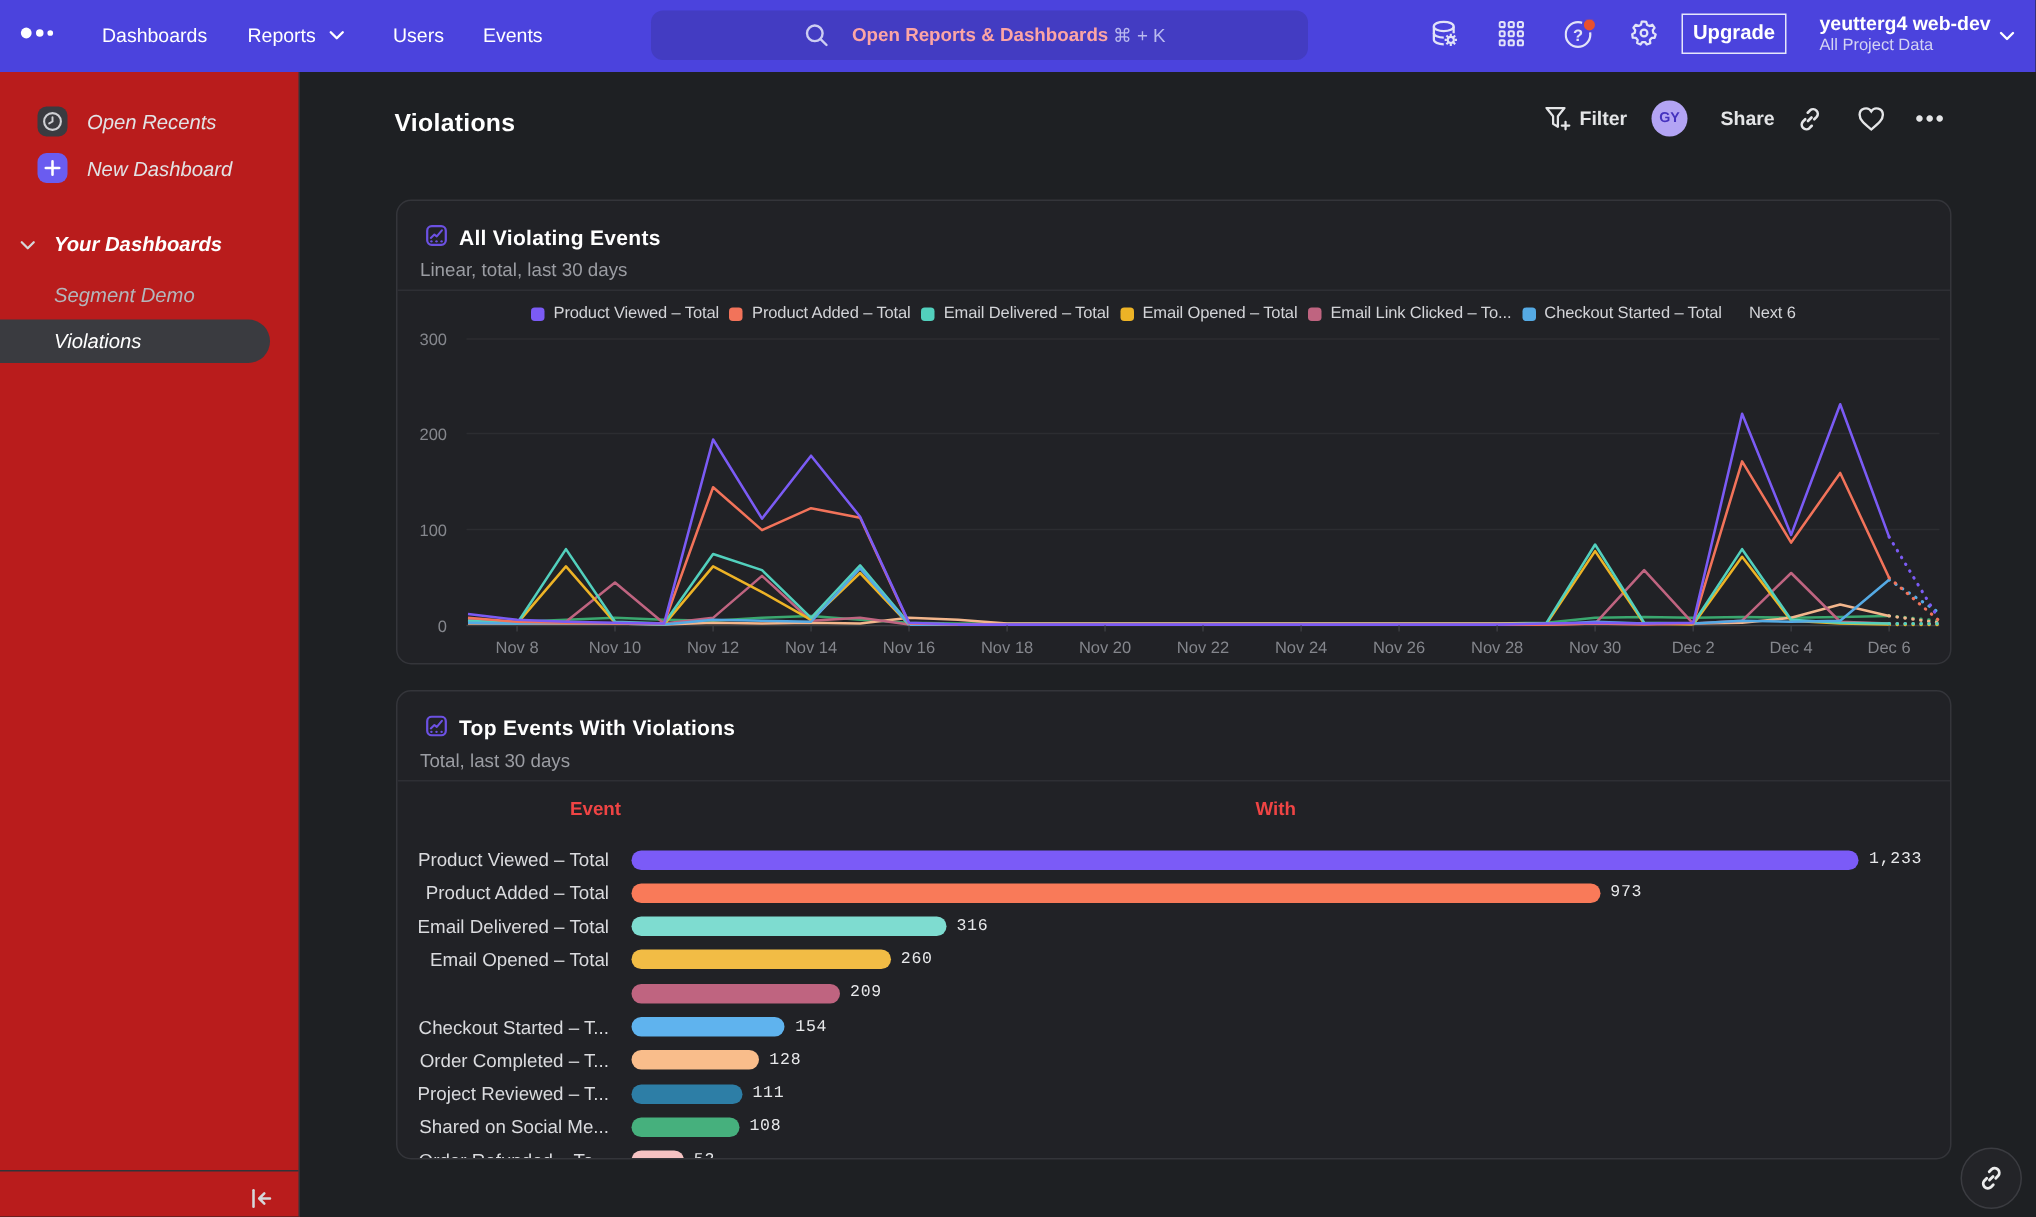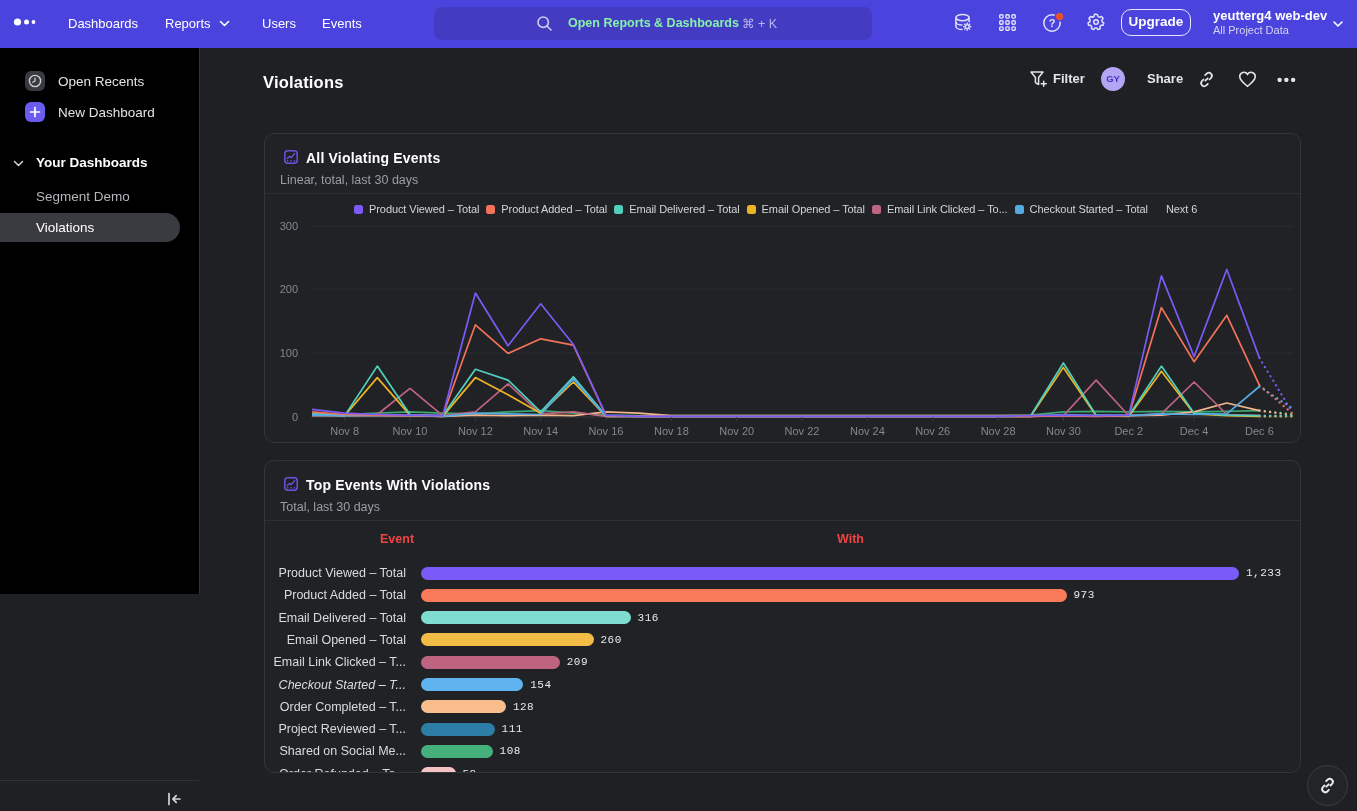--- a/index.html
+++ b/index.html
@@ -1,27 +1,27 @@
 <!DOCTYPE html>
 <html><head><meta charset="utf-8">
 <style>
 *{margin:0;padding:0;box-sizing:border-box;}
 html,body{width:1357px;height:811px;overflow:hidden;background:#1e2023;font-family:"Liberation Sans",sans-serif;-webkit-font-smoothing:antialiased;}
 .abs{position:absolute;}
 
 #nav{position:absolute;left:0;top:0;width:1357px;height:48px;background:#4b43dd;color:#fff;}
 #nav .link{position:absolute;top:0;height:48px;line-height:48px;font-size:13px;font-weight:400;color:#fff;}
 #search{position:absolute;left:434px;top:7px;width:438px;height:33px;background:#433cc2;border-radius:8px;color:#fff;}
-#search .txt{position:absolute;left:134px;top:0;line-height:33px;font-size:12.5px;font-weight:600;color:#86efac;}
+#search .txt{position:absolute;left:134px;top:0;line-height:33px;font-size:12.5px;font-weight:600;color:#fca5a5;}
 #search .kbd{position:absolute;left:308px;top:0;line-height:34px;font-size:12.5px;color:#b9b9ef;}
-#upgr{position:absolute;left:1121px;top:9px;width:70px;height:27px;border:1.5px solid #e6e6fb;border-radius:10px;text-align:center;line-height:24px;font-size:13.5px;font-weight:600;color:#fff;}
+#upgr{position:absolute;left:1121px;top:9px;width:70px;height:27px;border:1.5px solid #e6e6fb;border-radius:0;text-align:center;line-height:24px;font-size:13.5px;font-weight:600;color:#fff;}
 .uname{position:absolute;left:1213px;top:8px;font-size:13px;font-weight:700;color:#fff;}
 .uproj{position:absolute;left:1213px;top:24px;font-size:11px;color:#d4d4f3;}
 
-#side{position:absolute;left:0;top:48px;width:200px;height:546px;background:#000000;border-right:1px solid #323338;}
+#side{position:absolute;left:0;top:48px;width:200px;height:763px;background:#b91c1c;border-right:1px solid #323338;font-style:italic;}
 .srow{position:absolute;font-size:13.5px;color:#e2e3e5;}
 .sq{position:absolute;width:20px;height:20px;border-radius:6px;}
 #selpill{position:absolute;left:-14px;top:165px;width:194px;height:29px;background:#3a3b40;border-radius:15px;}
 
 #mhead{position:absolute;left:263px;top:73px;font-size:16.5px;font-weight:700;color:#fff;letter-spacing:.2px;}
 .hact{position:absolute;top:71px;font-size:13px;font-weight:600;color:#e4e5e7;}
 .card{position:absolute;left:264px;width:1037px;background:#212226;border:1px solid #34353a;border-radius:10px;}
 .ctitle{position:absolute;left:41px;top:16px;font-size:14px;font-weight:700;color:#fff;letter-spacing:.2px;}
 .csub{position:absolute;left:15px;top:39px;font-size:12.5px;color:#9b9da3;}
 .cdiv{position:absolute;left:0;right:0;top:59px;height:1px;background:#2e2f34;}
@@ -263,26 +263,25 @@
     <div class="blab" style="right:894px;left:auto;width:210px;">Email Delivered – Total</div>
     <div class="bar" style="width:209.6px;background:#7edcd0;"></div>
     <div class="bval" style="left:372.6px;">316</div>
   </div>
   <div class="brow" style="left:0;top:167.9px;width:1035px;">
     <div class="blab" style="right:894px;left:auto;width:210px;">Email Opened – Total</div>
     <div class="bar" style="width:172.5px;background:#f2bc45;"></div>
     <div class="bval" style="left:335.5px;">260</div>
   </div>
   <div class="brow" style="left:0;top:190.2px;width:1035px;">
-    <div class="blab" style="right:894px;left:auto;width:210px;">Email Link Clicked – T...</div>
     <div class="bar" style="width:138.7px;background:#bf6480;"></div>
     <div class="bval" style="left:301.7px;">209</div>
   </div>
   <div class="brow" style="left:0;top:212.5px;width:1035px;">
-    <div class="blab" style="right:894px;left:auto;width:210px;font-style:italic;">Checkout Started – T...</div>
+    <div class="blab" style="right:894px;left:auto;width:210px;">Checkout Started – T...</div>
     <div class="bar" style="width:102.2px;background:#5fb3ee;"></div>
     <div class="bval" style="left:265.2px;">154</div>
   </div>
   <div class="brow" style="left:0;top:234.8px;width:1035px;">
     <div class="blab" style="right:894px;left:auto;width:210px;">Order Completed – T...</div>
     <div class="bar" style="width:84.9px;background:#f9bd8b;"></div>
     <div class="bval" style="left:247.9px;">128</div>
   </div>
   <div class="brow" style="left:0;top:257.1px;width:1035px;">
     <div class="blab" style="right:894px;left:auto;width:210px;">Project Reviewed – T...</div>

